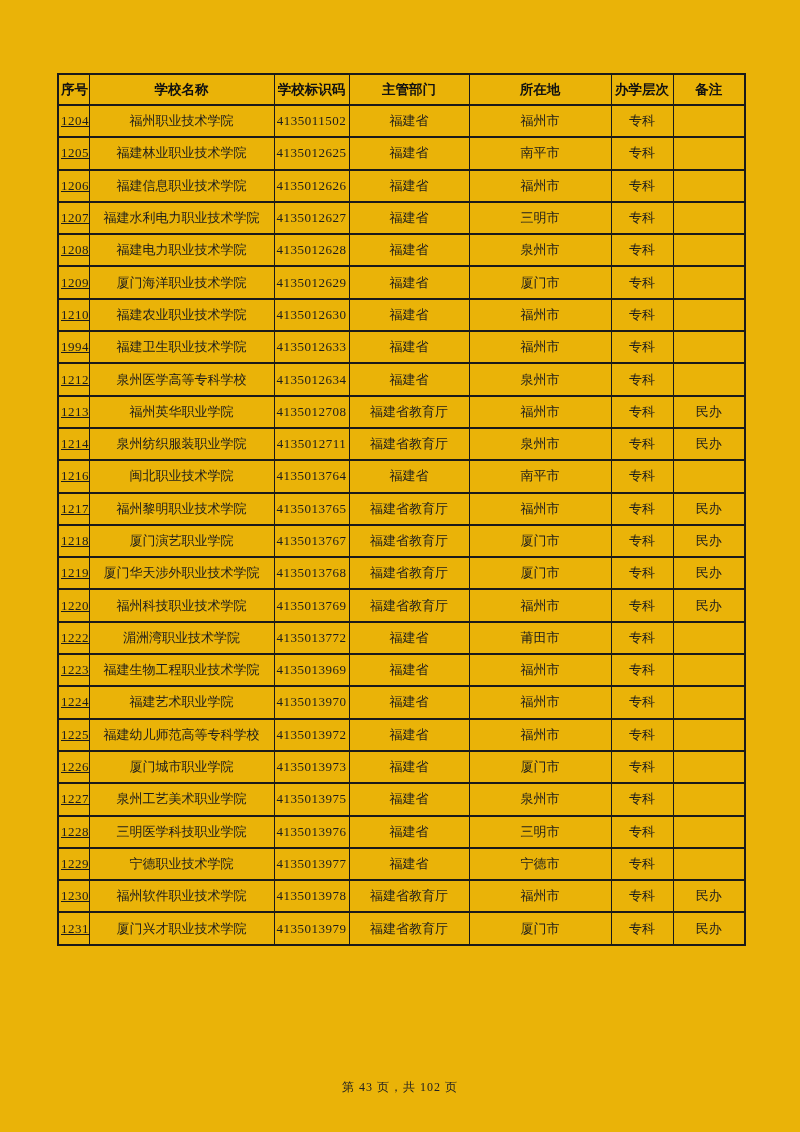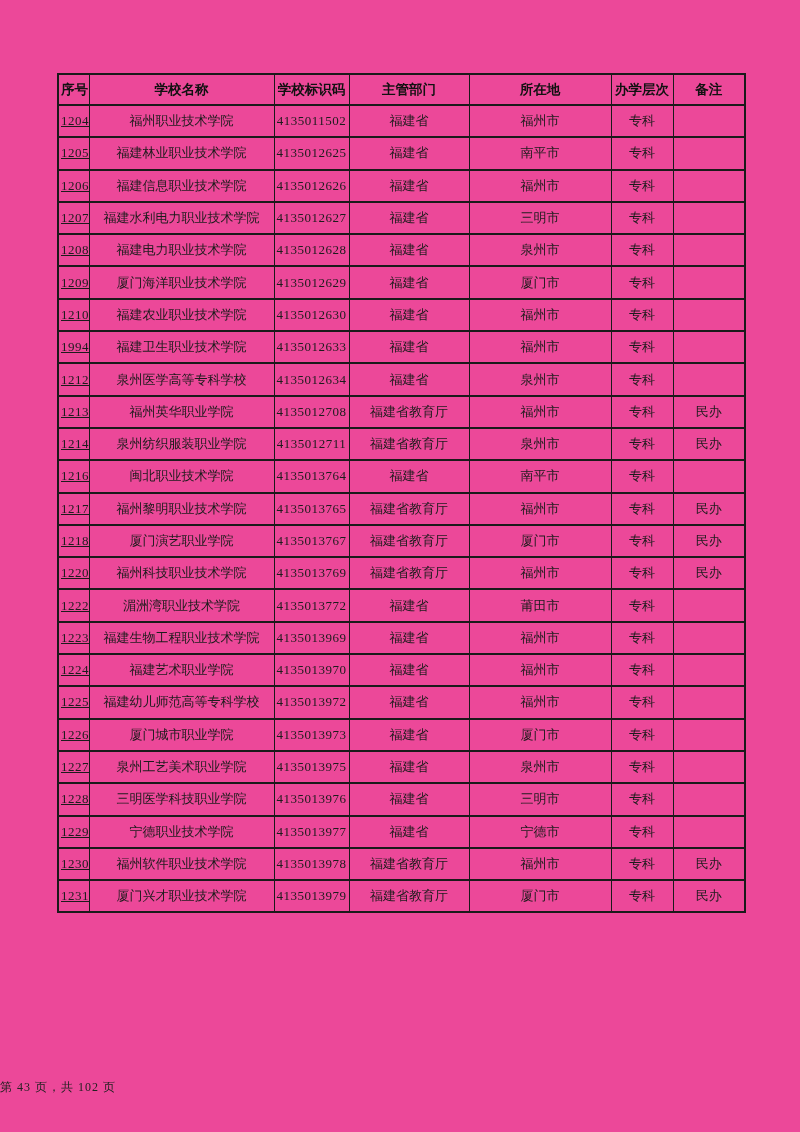--- a/index.html
+++ b/index.html
@@ -4,21 +4,21 @@
 <style>
   html, body {
     margin: 0;
     padding: 0;
     background: #ffffff;
   }
   .page {
     position: relative;
     width: 800px;
     height: 1132px;
-    background: #ec4899;
+    background: #eab308;
     font-family: "Liberation Serif", "DejaVu Serif", serif;
     color: #1c1c1c;
     overflow: hidden;
   }
   table.school-table {
     position: absolute;
     left: 57px;
     top: 73px;
     width: 687px;
     border-collapse: collapse;
@@ -55,20 +55,21 @@
   col.c4 { width: 142px; }
   col.c5 { width: 62px; }
   col.c6 { width: 72px; }
   td.col-0 { font-size: 12.5px; letter-spacing: 0.5px; text-decoration: underline; }
   td.col-2 { font-size: 12.5px; letter-spacing: 0.5px; }
   .page-footer {
     position: absolute;
     left: 0;
     top: 1079px;
     width: 100%;
+    text-align: center;
     font-size: 12px;
     color: #222222;
     letter-spacing: 1px;
   }
 </style>
 </head>
 <body>
 
 <div class="page">
 
@@ -214,20 +215,29 @@
         <tr>
           <td class="col-0">1218</td>
           <td class="col-1">厦门演艺职业学院</td>
           <td class="col-2">4135013767</td>
           <td class="col-3">福建省教育厅</td>
           <td class="col-4">厦门市</td>
           <td class="col-5">专科</td>
           <td class="col-6">民办</td>
         </tr>
         <tr>
+          <td class="col-0">1219</td>
+          <td class="col-1">厦门华天涉外职业技术学院</td>
+          <td class="col-2">4135013768</td>
+          <td class="col-3">福建省教育厅</td>
+          <td class="col-4">厦门市</td>
+          <td class="col-5">专科</td>
+          <td class="col-6">民办</td>
+        </tr>
+        <tr>
           <td class="col-0">1220</td>
           <td class="col-1">福州科技职业技术学院</td>
           <td class="col-2">4135013769</td>
           <td class="col-3">福建省教育厅</td>
           <td class="col-4">福州市</td>
           <td class="col-5">专科</td>
           <td class="col-6">民办</td>
         </tr>
         <tr>
           <td class="col-0">1222</td>

